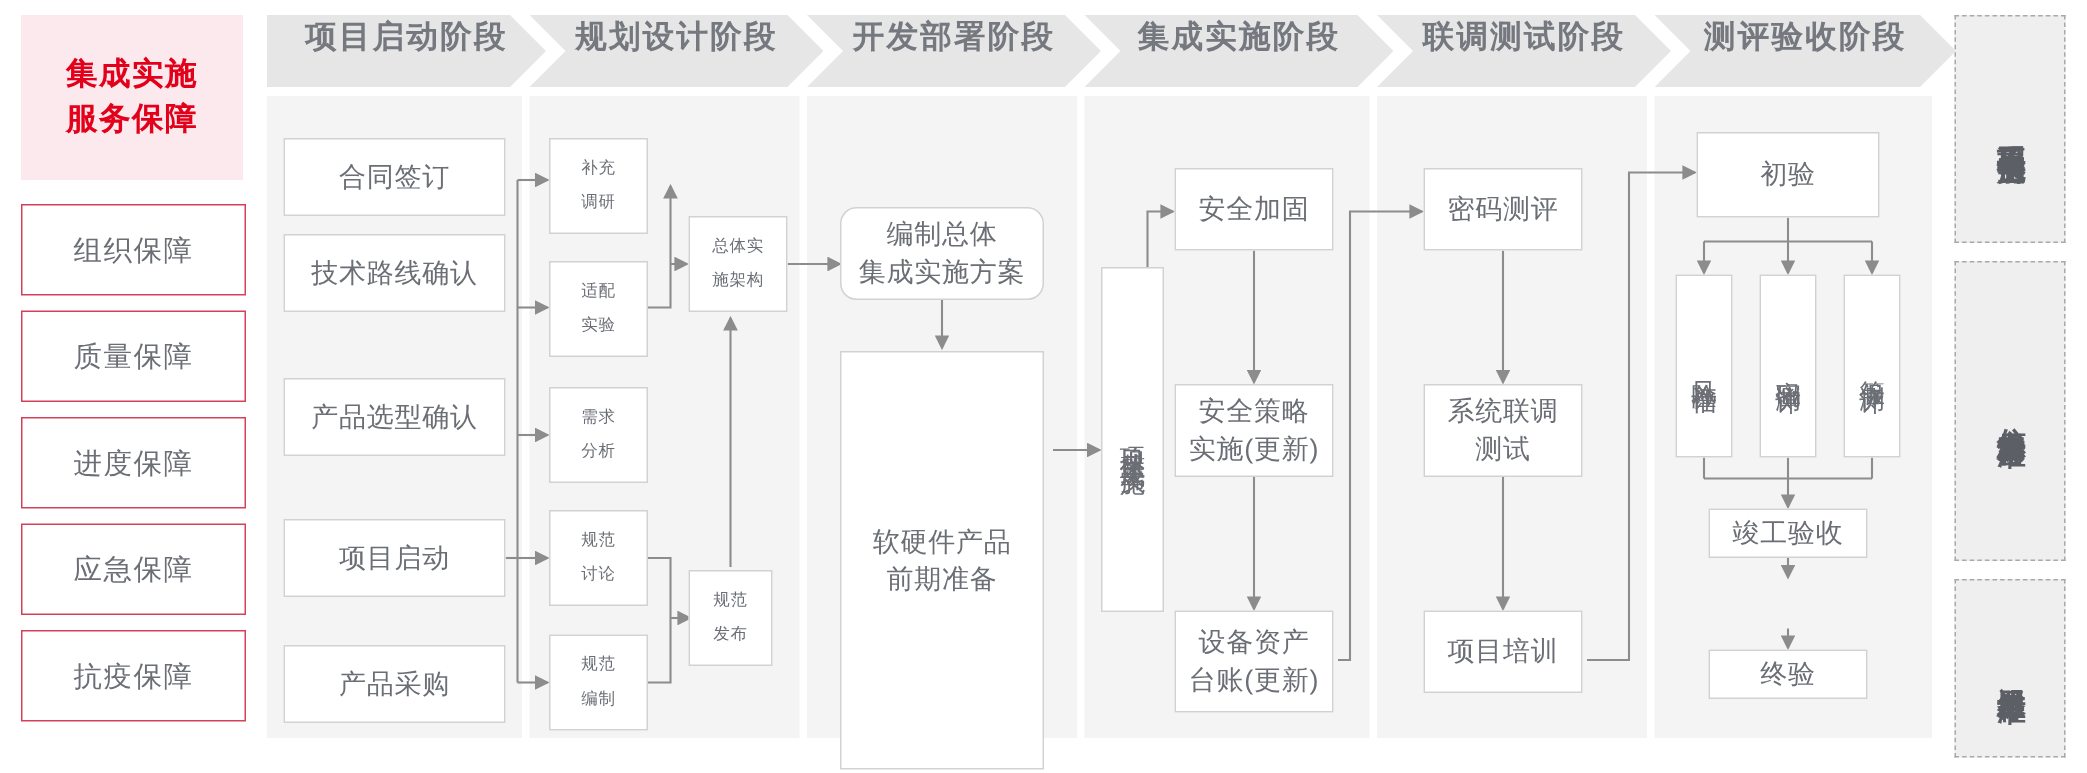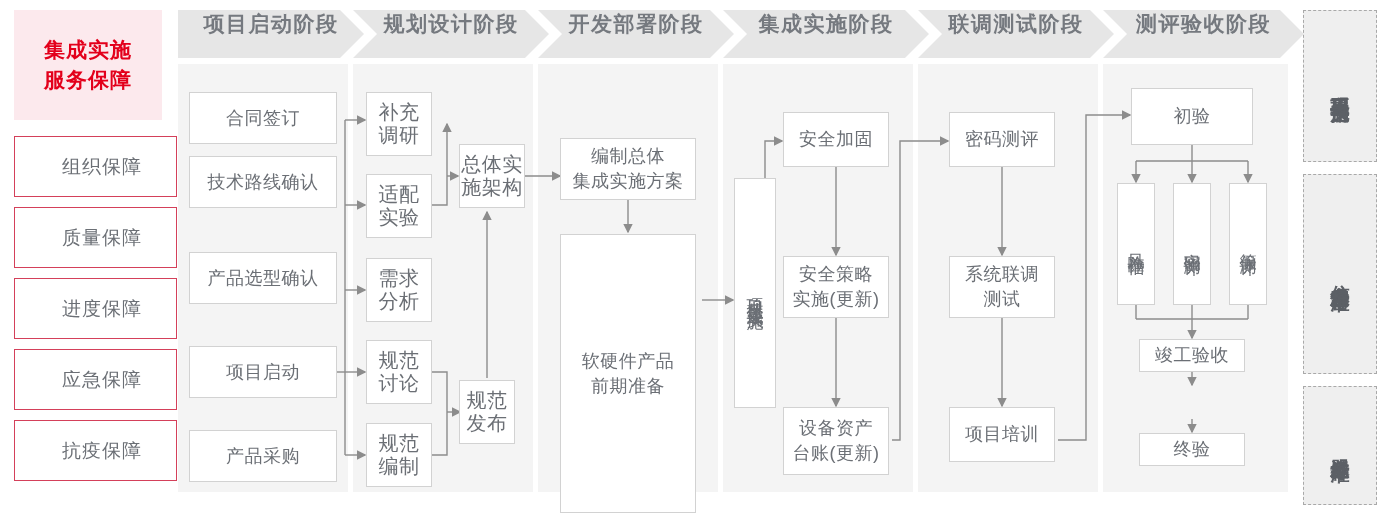--- a/index.html
+++ b/index.html
@@ -22,21 +22,21 @@
     background:#fce9ed;
     display:flex;align-items:center;justify-content:center;
     text-align:center;
     color:#e3001b;font-weight:bold;font-size:21px;line-height:30px;
     letter-spacing:1px;
   }
   .ls-item{
     position:absolute;left:0;width:148px;height:59px;
     background:#ffffff;border:1.4px solid #d4405a;
     display:flex;align-items:center;justify-content:center;
-    color:#6b6f75;font-size:19px;letter-spacing:1px;padding-left:13px;
+    color:#6b6f75;font-size:19px;letter-spacing:1px;
   }
 
   
   .phase-panel{
     position:absolute;top:64px;height:428px;
     background:#f4f4f4;
   }
   .phase-head{
     position:absolute;top:10px;height:48px;
     background:#e6e6e6;
@@ -56,21 +56,21 @@
     background:#ffffff;
     border:1px solid #d2d2d2;
     display:flex;align-items:center;justify-content:center;
     text-align:center;
     color:#6b6f75;
     font-size:18px;
     line-height:25px;
     box-sizing:border-box;
     letter-spacing:.5px;
   }
-  .node.sm{font-size:20px;line-height:23px;}
+  .node.sm{font-size:11px;line-height:23px;}
   .node.vert{
     writing-mode:vertical-rl;
     text-orientation:upright;
     letter-spacing:2px;
     font-size:17px;
   }
 
   
   #right-sidebar{position:absolute;left:1303px;top:10px;width:74px;height:495px;}
   .rs-item{
@@ -236,21 +236,21 @@
   <div class="node sm multiline" style="left:366px;top:423px; width:66px;height:64px;">
       <span>规范<br>编制</span>
     </div>
   <div class="node sm multiline" style="left:459px;top:144px; width:66px;height:64px;">
       <span>总体实<br>施架构</span>
     </div>
   <div class="node sm multiline" style="left:459px;top:380px; width:56px;height:64px;">
       <span>规范<br>发布</span>
     </div>
 
-  <div class="node multiline" style="left:560px;top:138px; width:136px;height:62px;">
+  <div class="node multiline" style="left:560px;top:138px; width:136px;height:62px;border-radius:11px;">
       <span>编制总体<br>集成实施方案</span>
     </div>
   <div class="node multiline" style="left:560px;top:234px; width:136px;height:279px;">
       <span>软硬件产品<br>前期准备</span>
     </div>
 
   <div class="node vert" style="left:734px;top:178px; width:42px;height:230px;">
       <span>项目整体集成实施</span>
     </div>
   <div class="node" style="left:783px;top:112px; width:106px;height:55px;">

